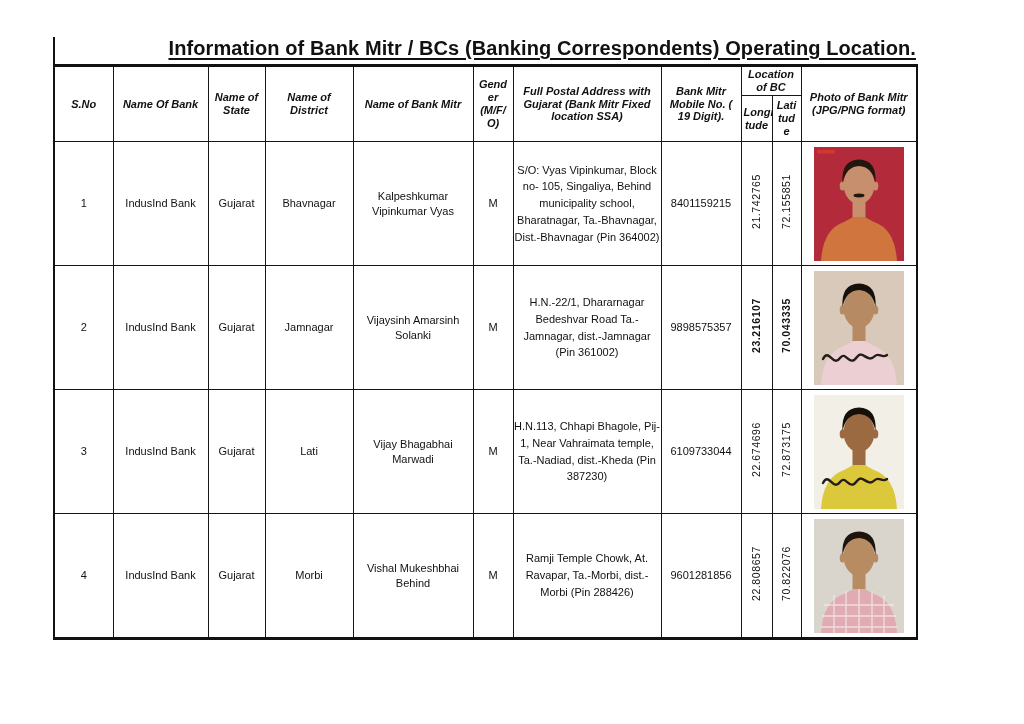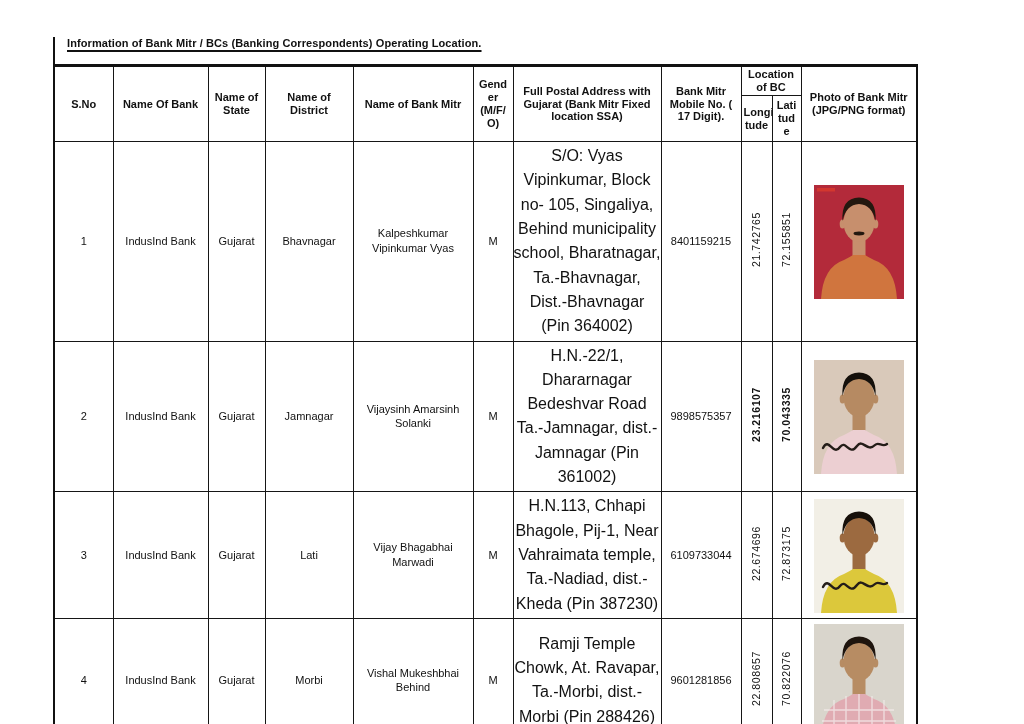--- a/index.html
+++ b/index.html
@@ -2,39 +2,39 @@
 <html><head>
 <meta charset="utf-8">
 <style>
   html,body { margin:0; padding:0; }
   body {
     width:1024px; height:724px; background:#ffffff; position:relative;
     font-family:"Liberation Sans", sans-serif; color:#111;
     -webkit-font-smoothing:antialiased;
   }
   .page-title {
-    position:absolute; left:67px; top:37px; width:863px;
-    text-align:left; font-weight:bold; font-size:11px; letter-spacing:0.1px;
+    position:absolute; left:53px; top:37px; width:863px;
+    text-align:right; font-weight:bold; font-size:20px; letter-spacing:0.1px;
     text-decoration:underline; text-decoration-thickness:2px; text-underline-offset:3px;
   }
   .left-tick { position:absolute; left:53px; top:37px; width:2px; height:28px; background:#111; }
   .sheet { position:absolute; left:53px; top:64px; width:863px; }
   table.doc {
     border-collapse:collapse; table-layout:fixed; width:863px;
     border:2.5px solid #111; border-top-width:3px; border-bottom-width:3px;
   }
   table.doc th, table.doc td { border:1.5px solid #161616; overflow:hidden; }
   table.doc th {
     font-size:11px; font-weight:bold; text-align:center; vertical-align:middle;
-    white-space:pre-line; line-height:1.18; padding:1px 2px;
+    white-space:pre-line; line-height:1.18; padding:1px 2px;font-style:italic;
   }
   tr.hrow1 { height:30px; } tr.hrow2 { height:46px; }
   tbody tr { height:124px; }
   td { font-size:11px; text-align:center; vertical-align:middle; line-height:1.35; padding:1px 3px; }
-  td.address { font-size:16px; line-height:1.52; padding:2px 0; }
+  td.address { font-size:11px; line-height:1.52; padding:2px 0; }
   td.vcell { padding:0; }
   .vtext {
     display:inline-block; writing-mode:vertical-rl; transform:rotate(180deg);
     font-size:10.5px; letter-spacing:0.6px; white-space:nowrap;
   }
   .vtext.bold { font-weight:bold; }
   td.photo-cell { padding:0; }
   .photo { width:90px; height:114px; margin:5px auto 4px auto; }
   .photo svg { display:block; width:90px; height:114px; }
 </style>
@@ -70,21 +70,21 @@
         <th rowspan="2">Name of Bank Mitr</th>
         <th rowspan="2">Gend
 er
 (M/F/
 O)</th>
         <th rowspan="2">Full Postal Address  with
 Gujarat (Bank Mitr Fixed
 location SSA)</th>
         <th rowspan="2">Bank Mitr
 Mobile No.   (
-17 Digit).</th>
+19 Digit).</th>
         <th colspan="2">Location
 of BC</th>
         <th rowspan="2">Photo of Bank Mitr
 (JPG/PNG format)</th>
       </tr>
       <tr class="hrow2">
         <th>Longi
 tude</th>
         <th>Lati
 tud

